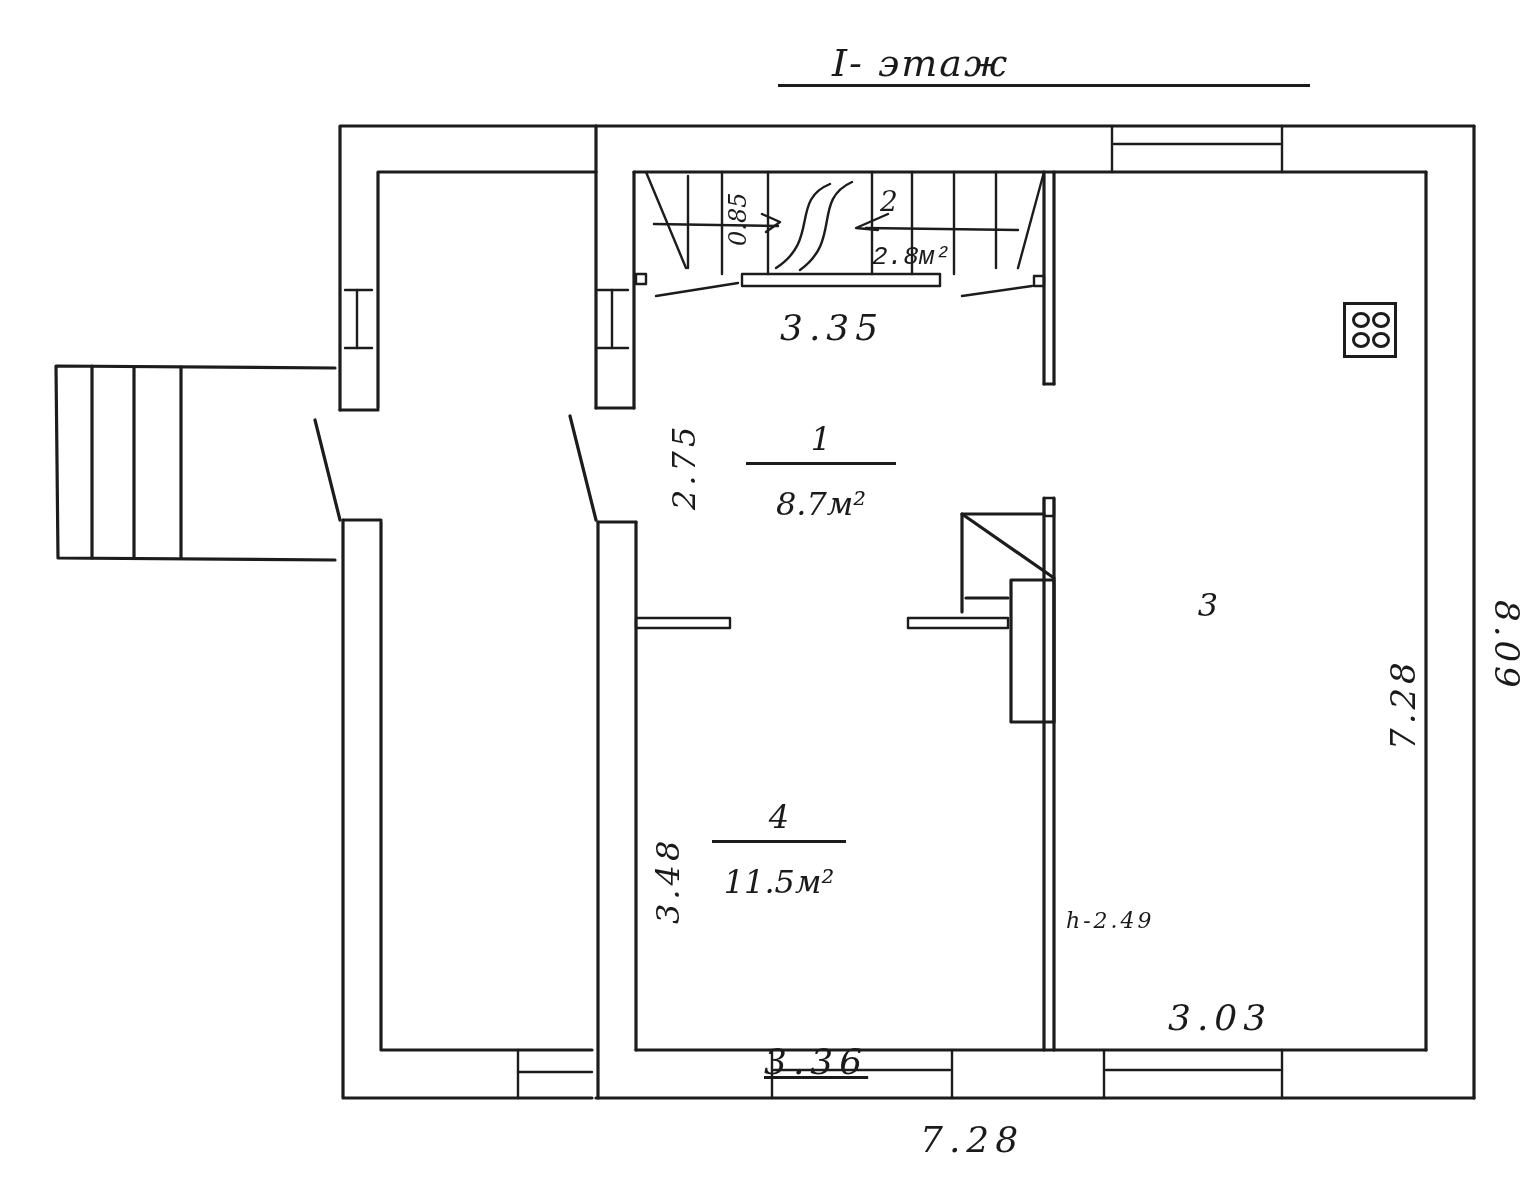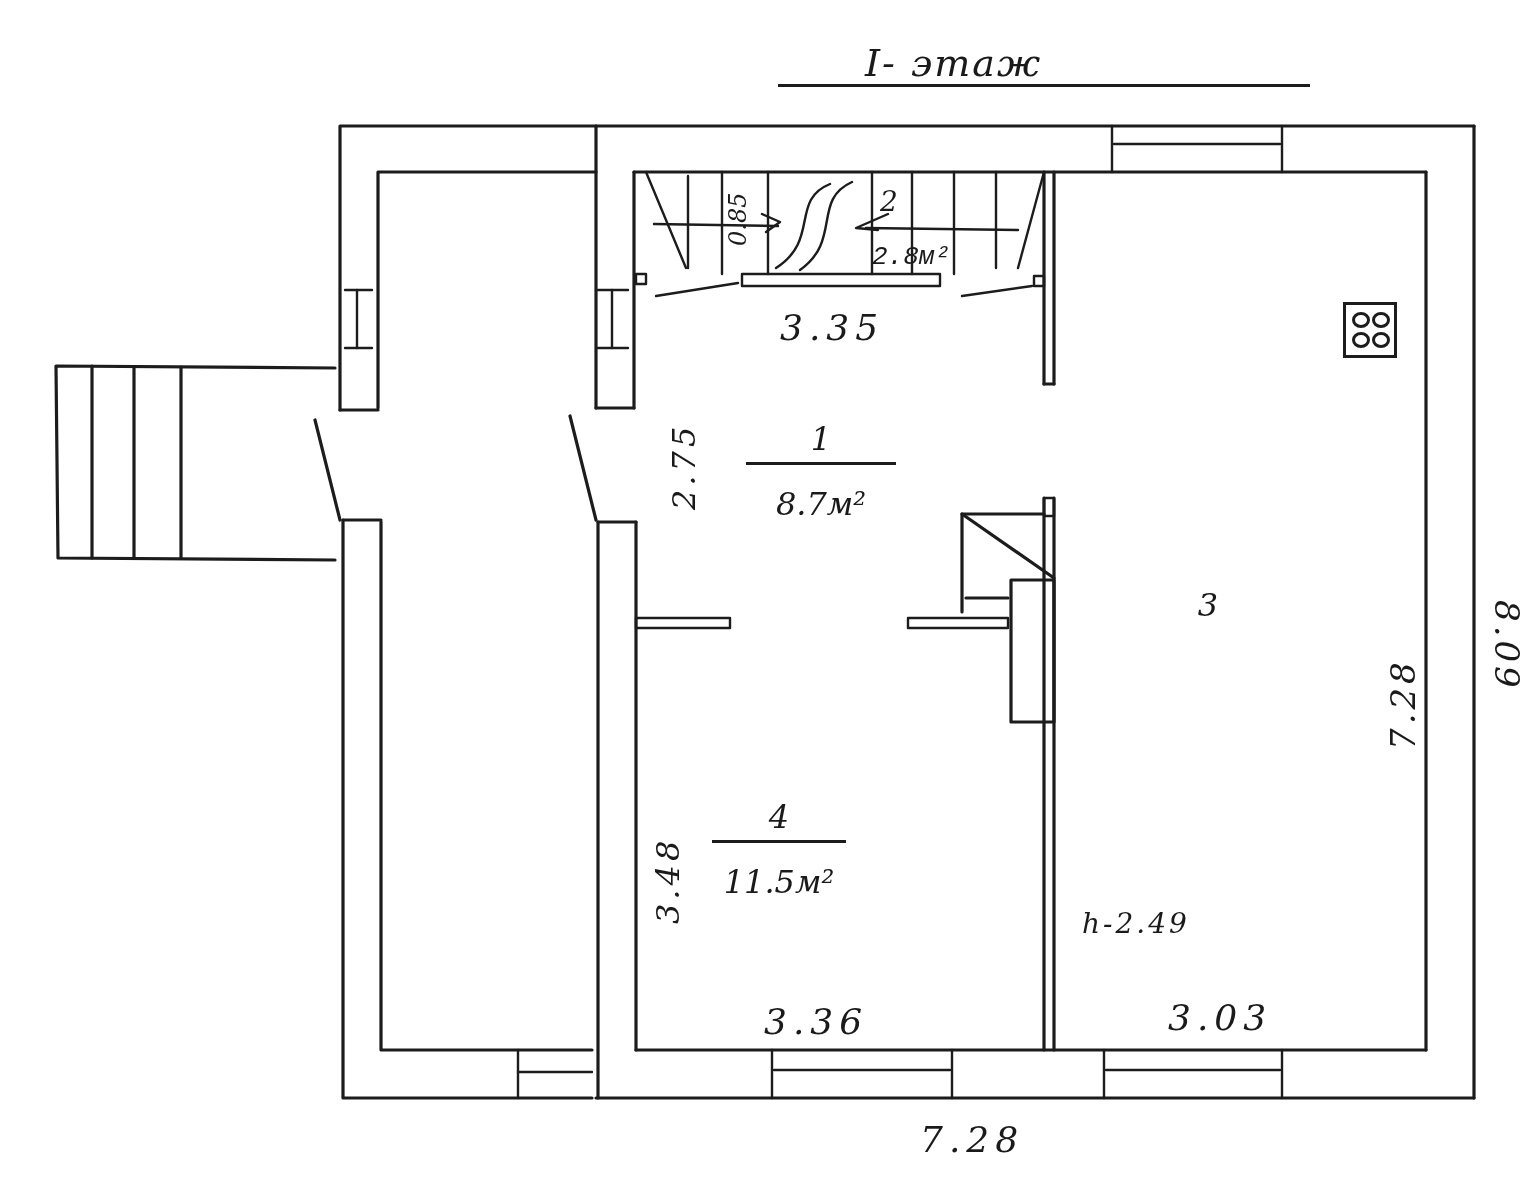--- a/index.html
+++ b/index.html
@@ -4,21 +4,21 @@
 <style>
   html, body { margin: 0; padding: 0; background: #ffffff; }
   body { width: 1535px; height: 1200px; position: relative; overflow: hidden;
          font-family: "DejaVu Serif", serif; color: #1a1a1a; }
   #plan { position: absolute; left: 0; top: 0; width: 1535px; height: 1200px; }
   #plan line, #plan rect, #plan polyline, #plan path { stroke: #1c1c1c; fill: none; stroke-linecap: round; stroke-linejoin: round; }
   .w { stroke-width: 3.2; }
   .t { stroke-width: 2.4; }
   .label { position: absolute; font-family: "DejaVu Serif", serif; font-style: italic;
            color: #1a1a1a; white-space: nowrap; line-height: 1; }
-  .title { left: 865px; top: 44px; font-size: 38px; letter-spacing: 2px; }
+  .title { left: 832px; top: 44px; font-size: 38px; letter-spacing: 2px; }
   .title-rule { position: absolute; left: 778px; top: 84px; width: 532px; height: 3px; background: #1c1c1c; }
   .dim { font-size: 36px; letter-spacing: 6px; }
   .area { position: absolute; text-align: center; font-style: italic; }
   .area .num { display: block; font-size: 32px; padding-bottom: 4px; }
   .area .frac { display: block; border-top: 3px solid #1c1c1c; padding-top: 20px; font-size: 32px; }
   .vert { transform-origin: left top; }
   .stove { position: absolute; left: 1343px; top: 302px; width: 54px; height: 56px; border: 3px solid #1c1c1c; box-sizing: border-box; }
   .burner { position: absolute; width: 12px; height: 10px; border: 3px solid #1c1c1c; border-radius: 50%; }
 </style>
 </head>
@@ -144,22 +144,22 @@
 <div class="label" style="left:872px;top:244px;font-size:26px;font-family:Liberation Mono, monospace;">2.8м²</div>
 <div class="area" style="left:1118px;top:586px;width:180px;">
   <span class="num">3</span>
 </div>
 <div class="area" style="left:712px;top:798px;width:134px;">
   <span class="num">4</span>
   <span class="frac">11.5м²</span>
 </div>
 
 <div class="label dim" style="left:780px;top:310px;">3.35</div>
-<div class="label dim" style="left:764px;top:1004px;">3.36</div>
+<div class="label dim" style="left:764px;top:1044px;text-decoration:underline;">3.36</div>
 <div class="label dim" style="left:1168px;top:1000px;">3.03</div>
 <div class="label dim" style="left:920px;top:1122px;">7.28</div>
-<div class="label" style="left:1066px;top:910px;font-size:28px;letter-spacing:3px;margin-left:16px;">h-2.49</div>
+<div class="label" style="left:1066px;top:910px;font-size:22px;letter-spacing:3px;">h-2.49</div>
 
 <div class="label dim vert" style="left:668px;top:510px;transform:rotate(-90deg);font-size:32px;letter-spacing:4px;">2.75</div>
 <div class="label dim vert" style="left:652px;top:924px;transform:rotate(-90deg);font-size:32px;letter-spacing:4px;">3.48</div>
 <div class="label dim vert" style="left:1386px;top:750px;transform:rotate(-90deg);font-size:34px;letter-spacing:4px;">7.28</div>
 <div class="label dim vert" style="left:1524px;top:600px;transform:rotate(90deg);font-size:34px;letter-spacing:4px;">8.09</div>
 <div class="label vert" style="left:726px;top:246px;transform:rotate(-90deg);font-size:24px;">0.85</div>
 
 </body></html>

